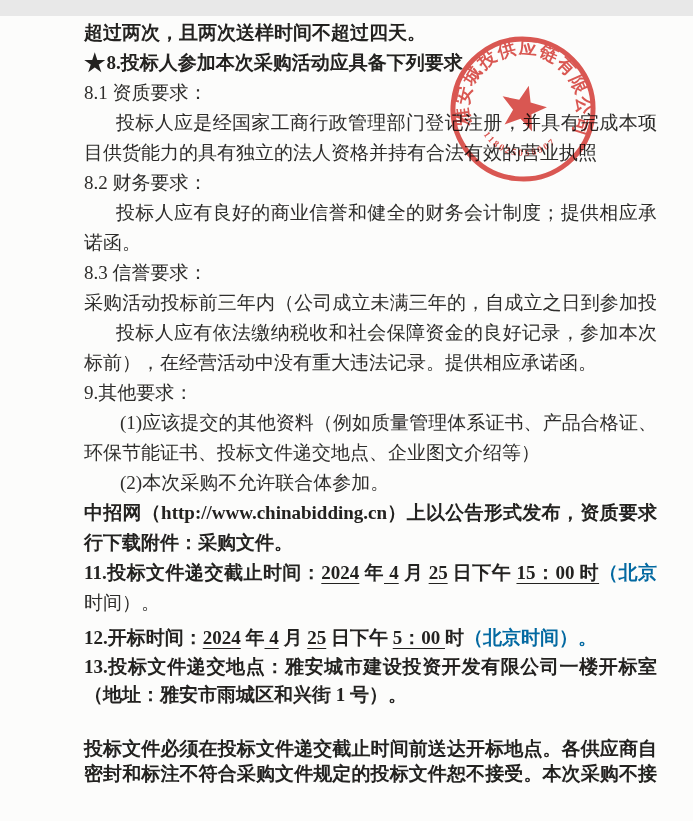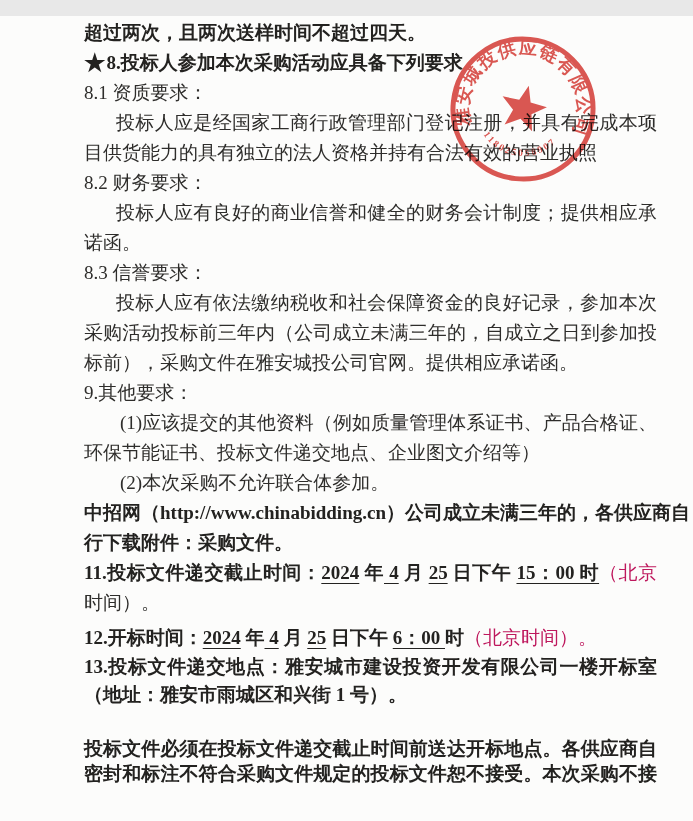--- a/index.html
+++ b/index.html
@@ -9,21 +9,21 @@
     font-family:"Liberation Serif","DejaVu Serif",serif;
     color:#2e2d2b;
   }
   .content { position:absolute; left:84px; top:2px; width:573px; }
   .ln { font-size:19px; line-height:30px; height:30px; white-space:nowrap; }
   .b  { font-weight:bold; color:#232220; }
   .ind  { padding-left:32px; }
   .ind2 { padding-left:36px; }
   .j { text-align:justify; text-align-last:justify; }
   .u { text-decoration:underline; text-underline-offset:4px; text-decoration-thickness:1px; }
-  .reg { font-weight:normal; color:#be185d; }
+  .reg { font-weight:bold; color:#0369a1; }
   .gap5  { margin-top:5px; }
   .gap27 { margin-top:27px; }
   .lh28 { line-height:28px; height:28px; }
   .lh25 { line-height:25px; height:25px; }
   .star { font-size:24px; letter-spacing:1px; vertical-align:-2px; }
   .stamp {
     position:absolute; left:443px; top:13px; width:160px; height:160px;
     opacity:.88; mix-blend-mode:multiply; transform:rotate(6deg);
   }
   .stamp text { font-family:"Liberation Serif","DejaVu Serif",serif; }
@@ -40,36 +40,36 @@
 
     <div class="ln">8.1 资质要求：</div>
     <div class="ln ind j">投标人应是经国家工商行政管理部门登记注册，并具有完成本项</div>
     <div class="ln">目供货能力的具有独立的法人资格并持有合法有效的营业执照</div>
 
     <div class="ln">8.2 财务要求：</div>
     <div class="ln ind j">投标人应有良好的商业信誉和健全的财务会计制度；提供相应承</div>
     <div class="ln">诺函。</div>
 
     <div class="ln">8.3 信誉要求：</div>
+    <div class="ln j">采购活动投标前三年内（公司成立未满三年的，自成立之日到参加投</div>
     <div class="ln ind j">投标人应有依法缴纳税收和社会保障资金的良好记录，参加本次</div>
-    <div class="ln j">采购活动投标前三年内（公司成立未满三年的，自成立之日到参加投</div>
-    <div class="ln">标前），采购文件在雅安城投公司官网。提供相应承诺函。</div>
+    <div class="ln">标前），在经营活动中没有重大违法记录。提供相应承诺函。</div>
 
     <div class="ln">9.其他要求：</div>
     <div class="ln ind2 j">(1)应该提交的其他资料（例如质量管理体系证书、产品合格证、</div>
     <div class="ln">环保节能证书、投标文件递交地点、企业图文介绍等）</div>
     <div class="ln ind2">(2)本次采购不允许联合体参加。</div>
 
-    <div class="ln b j">中招网（http://www.chinabidding.cn）公司成立未满三年的，各供应商自</div>
+    <div class="ln b j">中招网（http://www.chinabidding.cn）上以公告形式发布，资质要求</div>
     <div class="ln b">行下载附件：采购文件。</div>
 
     <div class="ln b j"><span>11.投标文件递交截止时间：</span><span class="u">2024</span><span> 年</span><span class="u"> 4</span><span> 月 </span><span class="u">25</span><span> 日下午 </span><span class="u">15：00 时</span><span class="reg">（北京</span></div>
     <div class="ln">时间）。</div>
 
-    <div class="ln b gap5"><span>12.开标时间：</span><span class="u">2024</span><span> 年</span><span class="u"> 4</span><span> 月 </span><span class="u">25</span><span> 日下午 </span><span class="u">6：00 </span><span>时</span><span class="reg">（北京时间）。</span></div>
+    <div class="ln b gap5"><span>12.开标时间：</span><span class="u">2024</span><span> 年</span><span class="u"> 4</span><span> 月 </span><span class="u">25</span><span> 日下午 </span><span class="u">5：00 </span><span>时</span><span class="reg">（北京时间）。</span></div>
 
     <div class="ln b lh28 j">13.投标文件递交地点：雅安城市建设投资开发有限公司一楼开标室</div>
     <div class="ln b lh28">（地址：雅安市雨城区和兴街 1 号）。</div>
 
     <div class="ln b lh25 gap27 j">投标文件必须在投标文件递交截止时间前送达开标地点。各供应商自</div>
     <div class="ln b lh25 j">密封和标注不符合采购文件规定的投标文件恕不接受。本次采购不接</div>
 
   </div>
 
   <svg class="stamp" viewBox="0 0 160 160" aria-hidden="true">

